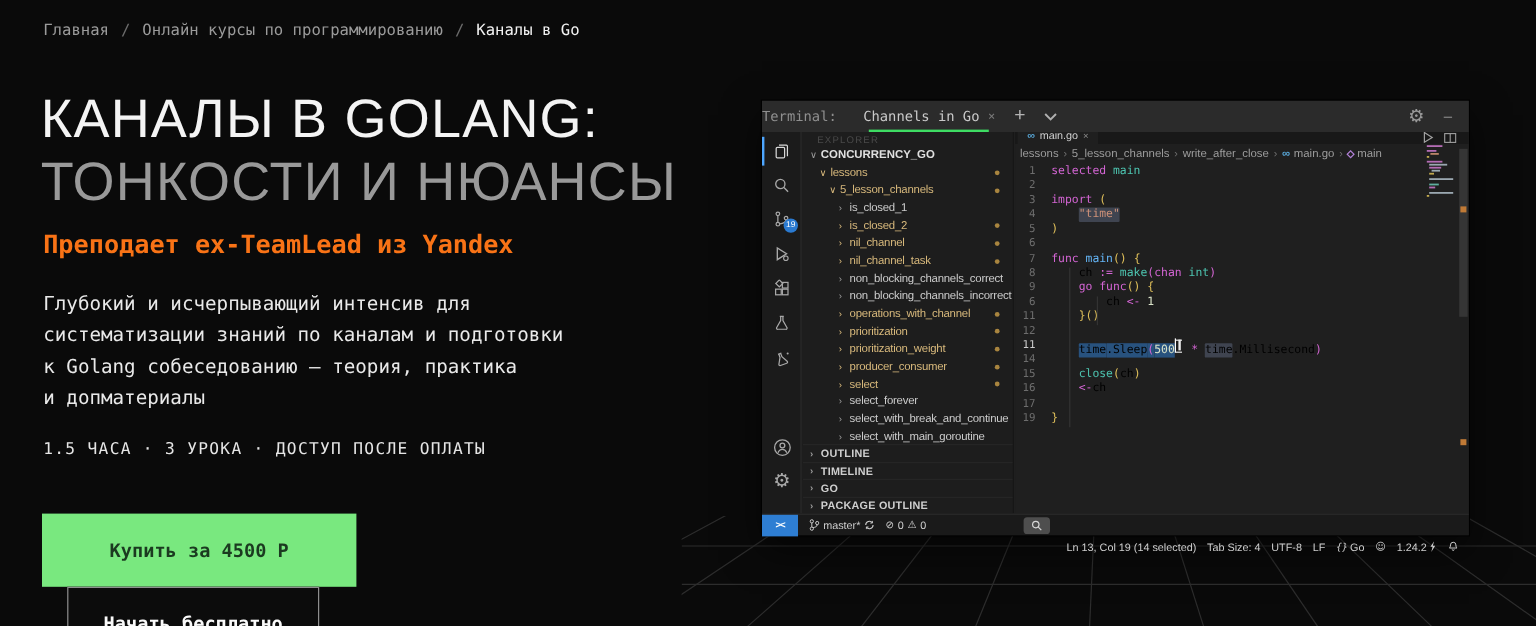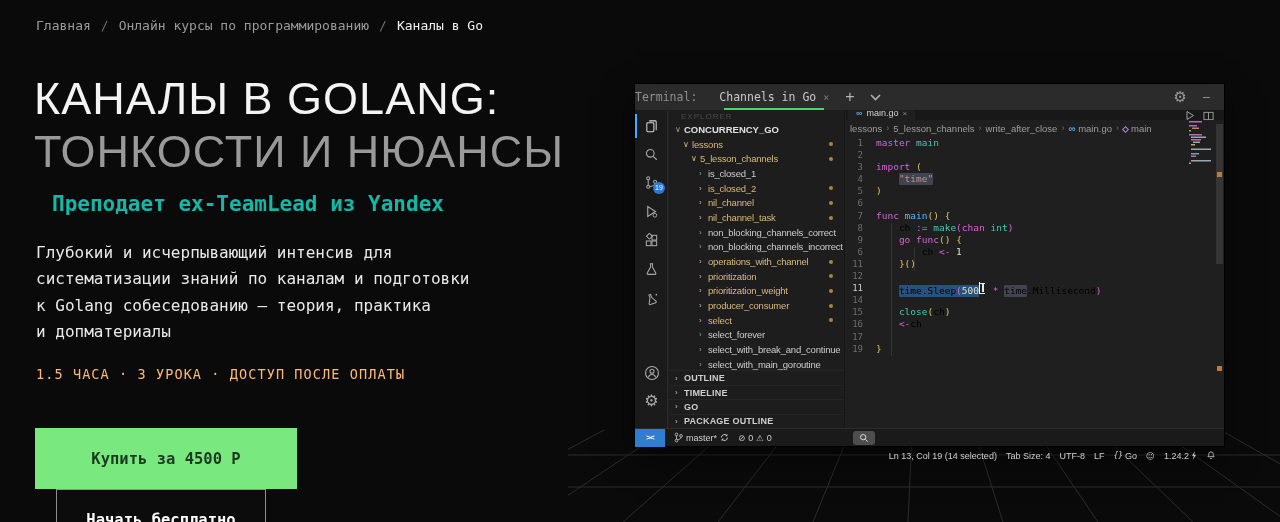--- a/index.html
+++ b/index.html
@@ -9,23 +9,23 @@
 
   
   .hero { position:absolute; left:36px; top:0; width:540px; }
   .bc { position:absolute; top:18px; left:0; font-size:13px; color:#9b9b9b; white-space:nowrap; }
   .bc .bc-sep { color:#6d6d6d; margin:0 10px; }
   .bc .bc-item.current { color:#f2f2f2; }
   .title { position:absolute; top:72px; left:-2px; font-family:"Liberation Sans", sans-serif;
            font-weight:500; font-size:45px; line-height:53px; letter-spacing:1px; white-space:nowrap; }
   .title .l1 { color:#f4f4f4; display:block; }
   .title .l2 { color:#999999; display:block; }
-  .subtitle { position:absolute; top:192px; left:16px; font-size:21px; font-weight:700; color:#14b8a6; white-space:nowrap; }
+  .subtitle { position:absolute; top:192px; left:0; font-size:21px; font-weight:700; color:#f97316; white-space:nowrap; }
   .desc { position:absolute; top:240px; left:0; font-size:16px; line-height:26.3px; color:#e9e9e9; white-space:pre-line; }
-  .meta { position:absolute; top:366px; left:0; font-size:13.5px; letter-spacing:1.1px; color:#fdba74; white-space:nowrap; }
+  .meta { position:absolute; top:366px; left:0; font-size:13.5px; letter-spacing:1.1px; color:#e5e5e5; white-space:nowrap; }
   .btn-row { position:absolute; top:428px; left:-1px; display:flex;flex-direction:column; }
   .btn { height:61px; display:flex; align-items:center; justify-content:center;
          font-family:"DejaVu Sans Mono", monospace; font-size:15.5px; font-weight:700; cursor:pointer; }
   .btn-buy { width:262px; background:#79e87f; color:#1b3a20; border:none; }
   .btn-free { width:210px; margin-left:21px; background:#0c0c0c; color:#fafafa; border:1px solid #8f8f8f; }
 
   
   .right { position:absolute; left:568px; top:0; width:712px; height:522px; }
   .gridfloor { position:absolute; left:0; top:430px; width:712px; height:92px; }
 
@@ -374,21 +374,21 @@
               <span><span>write_after_close</span></span>
               <span class="sep">›</span>
               <span><i class="goinf" style="margin-right: 3px;">∞</i><span>main.go</span></span>
               <span class="sep">›</span>
               <span><i class="cube"></i><span>main</span></span>
             </div>
           <div class="code">
             <div class="iguide" style="left:45px; top:86px; height:133px"></div>
             <div class="iguide" style="left:68px; top:110px; height:24px"></div>
             <div>
-                <div class="cline"><span class="lnum">1</span><span class="ltxt"><span class="k">master </span><span class="t">main</span></span></div>
+                <div class="cline"><span class="lnum">1</span><span class="ltxt"><span class="k">selected </span><span class="t">main</span></span></div>
                 <div class="cline"><span class="lnum">2</span><span class="ltxt"></span></div>
                 <div class="cline"><span class="lnum">3</span><span class="ltxt"><span class="k">import </span><span class="y">(</span></span></div>
                 <div class="cline"><span class="lnum">4</span><span class="ltxt"><span>    </span><span class="s w">"time"</span></span></div>
                 <div class="cline"><span class="lnum">5</span><span class="ltxt"><span class="y">)</span></span></div>
                 <div class="cline"><span class="lnum">6</span><span class="ltxt"></span></div>
                 <div class="cline"><span class="lnum">7</span><span class="ltxt"><span class="k">func </span><span class="f">main</span><span class="y">()</span><span> </span><span class="y">{</span></span></div>
                 <div class="cline"><span class="lnum">8</span><span class="ltxt"><span>    ch </span><span class="k">:= </span><span class="t">make</span><span class="p">(</span><span class="k">chan </span><span class="t">int</span><span class="p">)</span></span></div>
                 <div class="cline"><span class="lnum">9</span><span class="ltxt"><span>    </span><span class="k">go func</span><span class="y">()</span><span> </span><span class="y">{</span></span></div>
                 <div class="cline"><span class="lnum">6</span><span class="ltxt"><span>        ch </span><span class="k">&lt;- </span><span class="n">1</span></span></div>
                 <div class="cline"><span class="lnum">11</span><span class="ltxt"><span>    </span><span class="y">}()</span></span></div>

